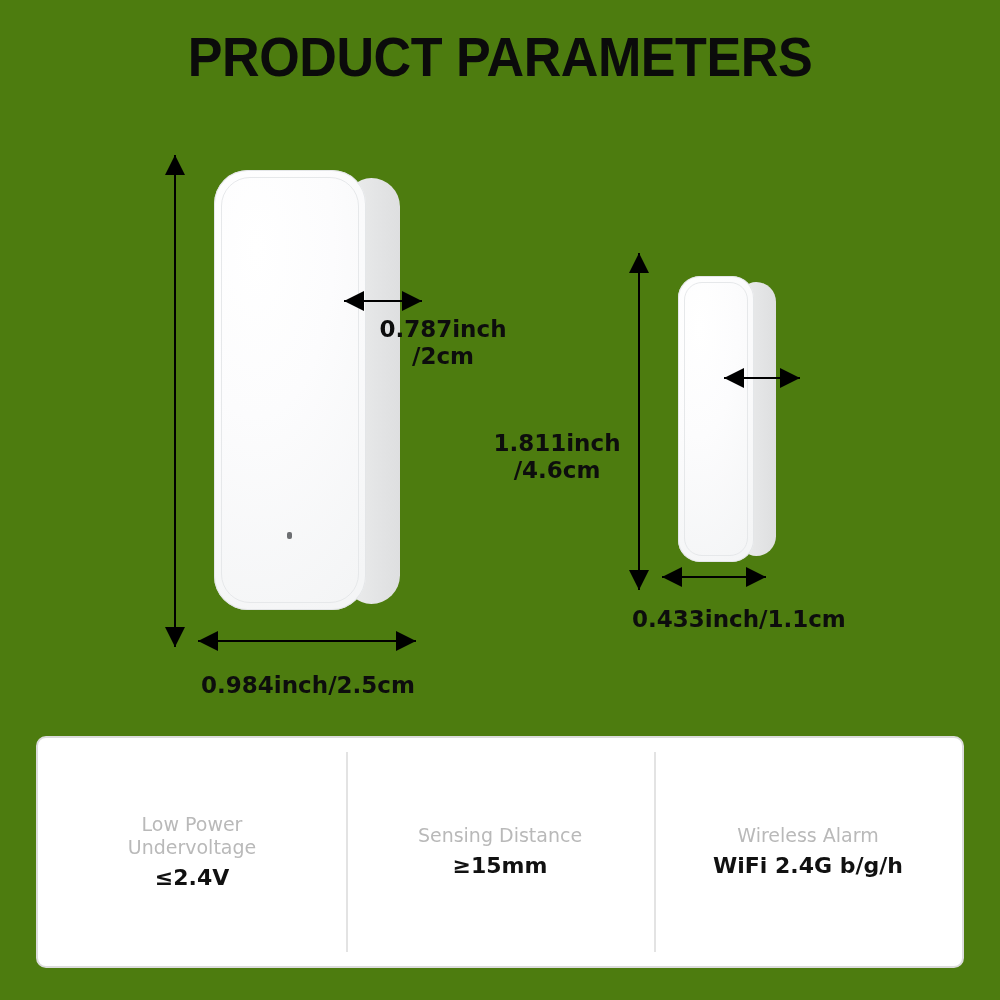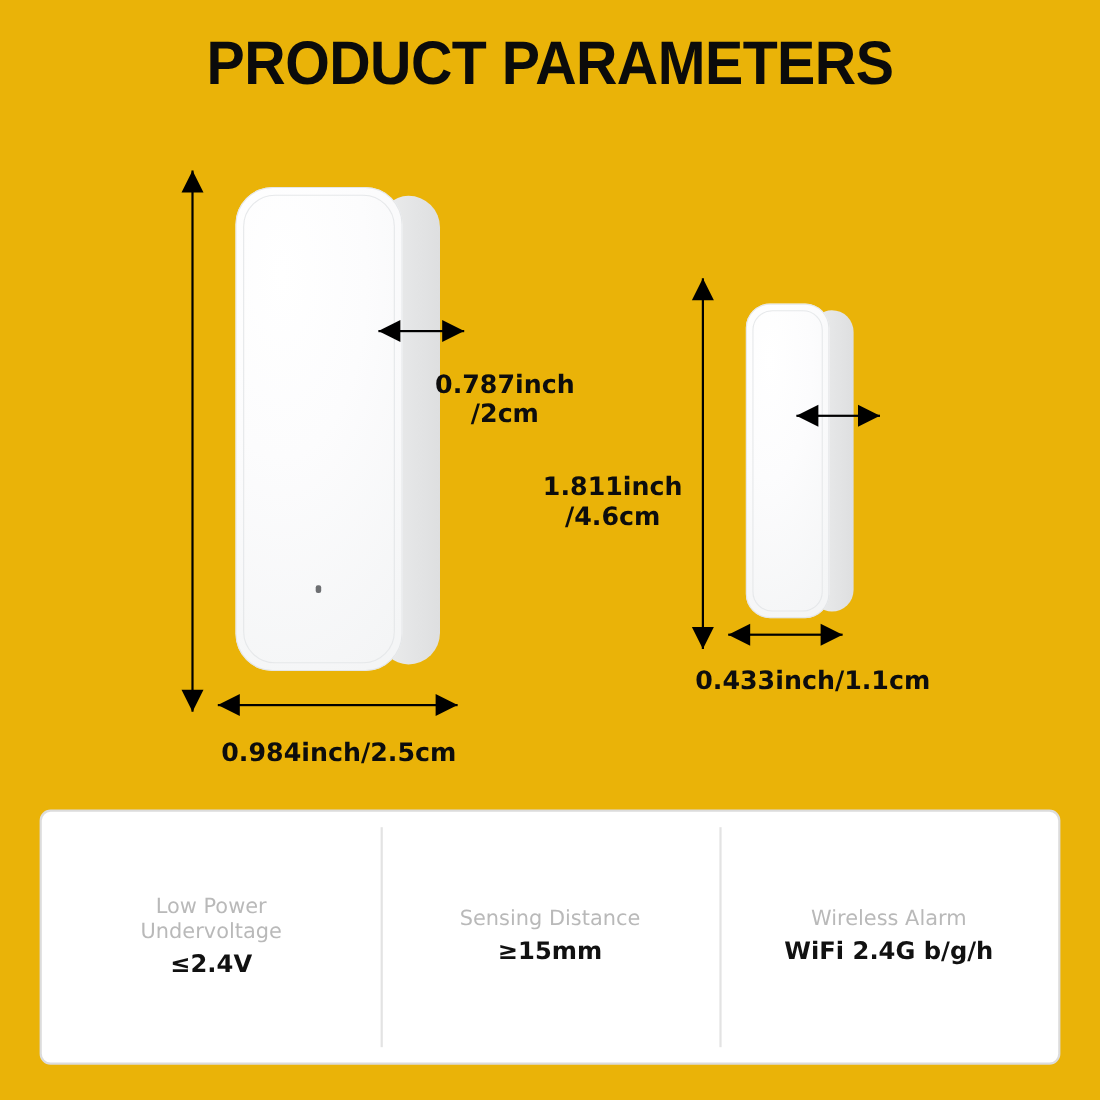--- a/index.html
+++ b/index.html
@@ -5,21 +5,21 @@
   * { box-sizing: border-box; margin: 0; padding: 0; }
   html, body {
     width: 1000px; height: 1000px;
     background: #ffffff;
     font-family: "DejaVu Sans", sans-serif;
     overflow: hidden;
   }
   #page {
     position: relative;
     width: 1000px; height: 1000px;
-    background: #eab308;
+    background: #4d7c0f;
   }
 
   
   #title {
     position: absolute;
     left: 0; top: 24px;
     width: 1000px;
     text-align: center;
     font-family: "Liberation Sans", sans-serif;
     font-weight: bold;
@@ -182,21 +182,21 @@
     <div class="shaft"></div>
     <div class="head up"></div>
     <div class="head down"></div>
   </div>
 
   <div class="arrow-h" style="left:344px; top:290px; width:78px; height:22px;">
     <div class="shaft"></div>
     <div class="head left"></div>
     <div class="head right"></div>
   </div>
-  <div class="dim-label" style="left:378px; top:337px; width:130px;margin-left:16px;">0.787inch
+  <div class="dim-label" style="left:378px; top:316px; width:130px;">0.787inch
 /2cm</div>
 
   <div class="arrow-h" style="left:198px; top:630px; width:218px; height:22px;">
     <div class="shaft"></div>
     <div class="head left"></div>
     <div class="head right"></div>
   </div>
   <div class="dim-label" style="left:192px; top:672px; width:232px;">0.984inch/2.5cm</div>
 
   <div class="device" style="left:678px; top:276px; width:98px; height:290px;">

